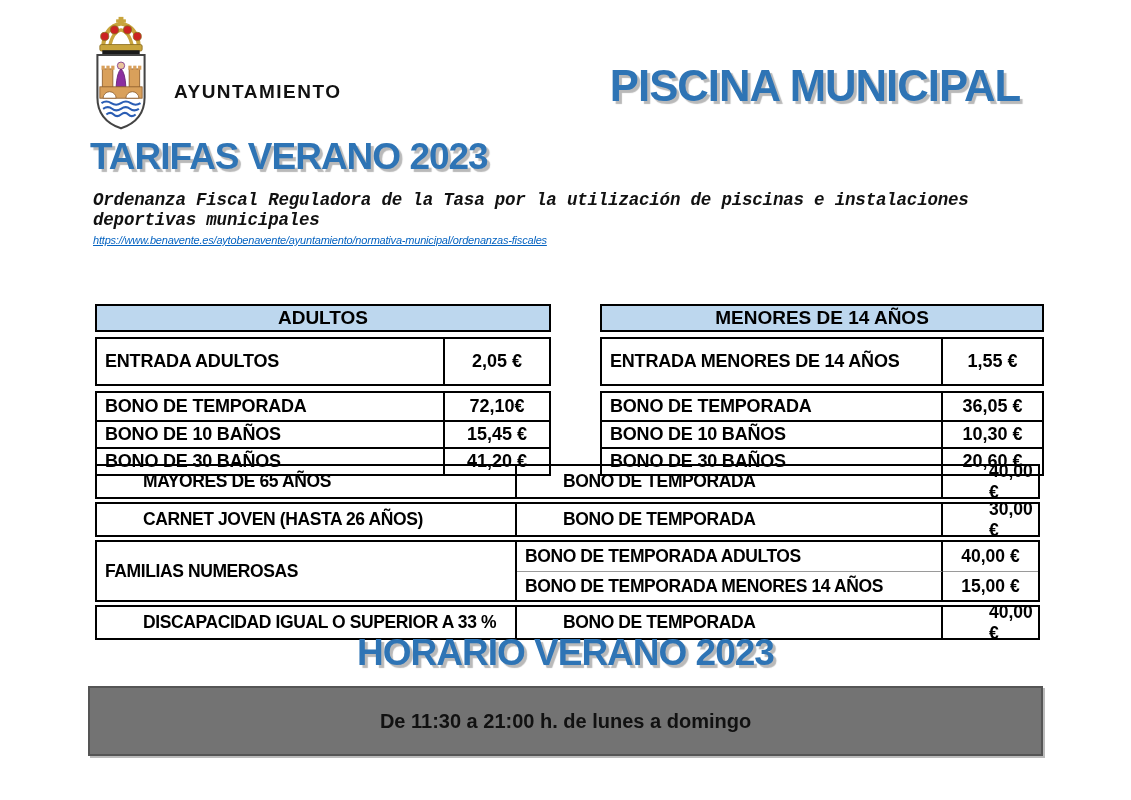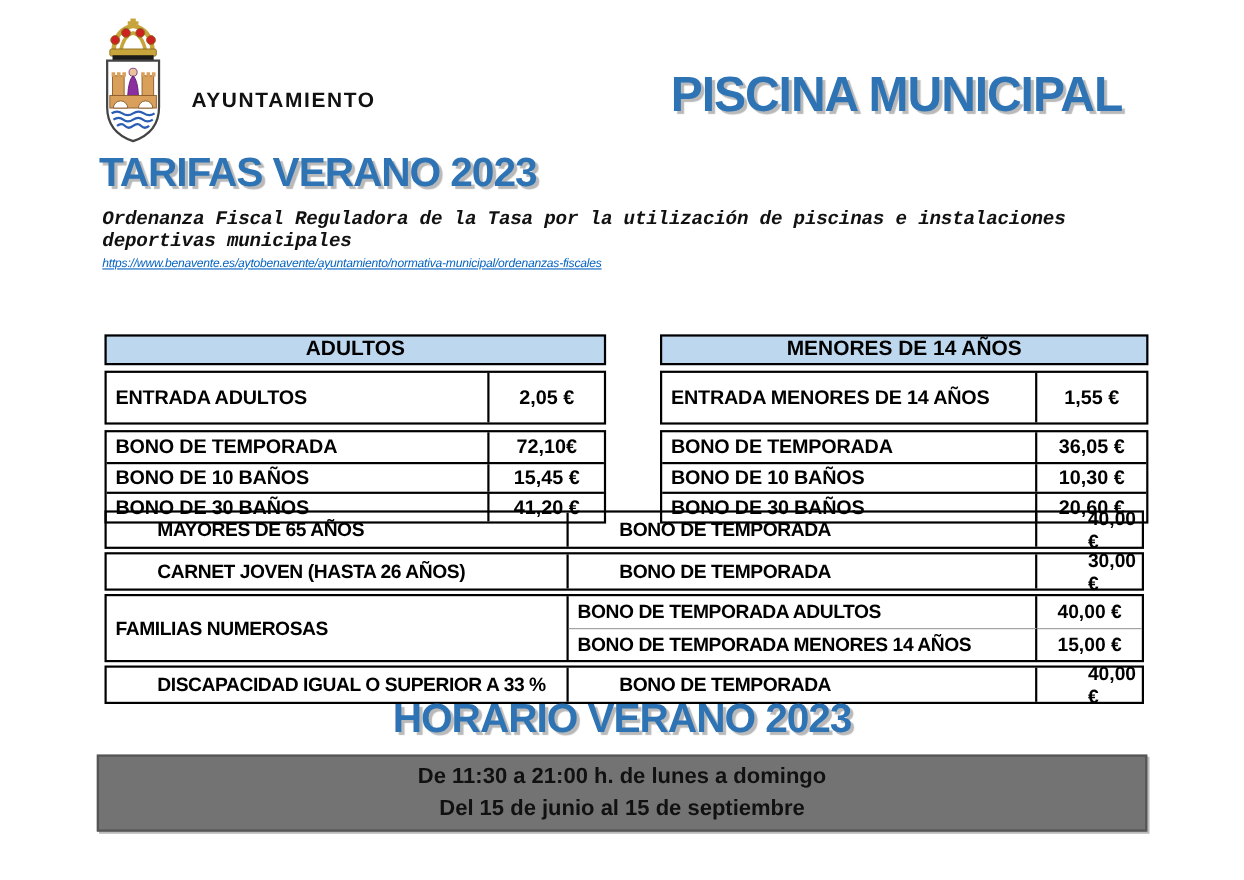--- a/index.html
+++ b/index.html
@@ -234,16 +234,15 @@
       <div class="red-cat red-row-h">DISCAPACIDAD IGUAL O SUPERIOR A 33 %</div>
       <div class="red-item red-row-h">BONO DE TEMPORADA</div>
       <div class="red-price red-row-h">40,00 €</div>
     </div>
   </div>
 
   <div class="horario-heading">HORARIO VERANO 2023</div>
 
   <div class="horario-box">
     <div class="horario-line">De 11:30 a 21:00 h. de lunes a domingo</div>
-    <div class="horario-line">Del 15 de junio al 15 de septiembre</div>
   </div>
 
 </div>
 
 </body></html>

